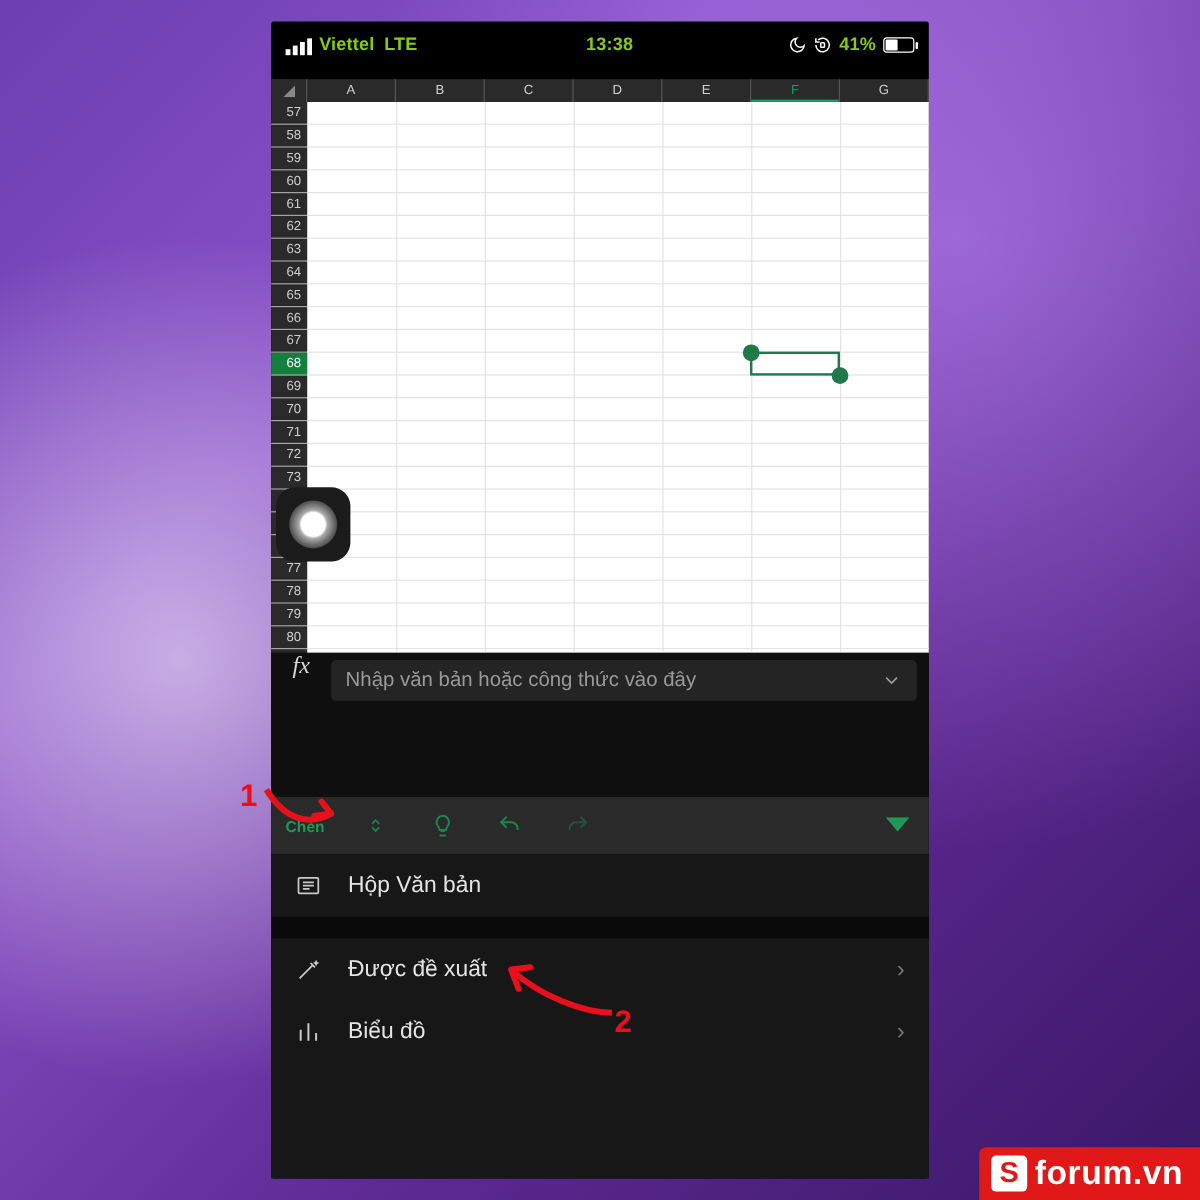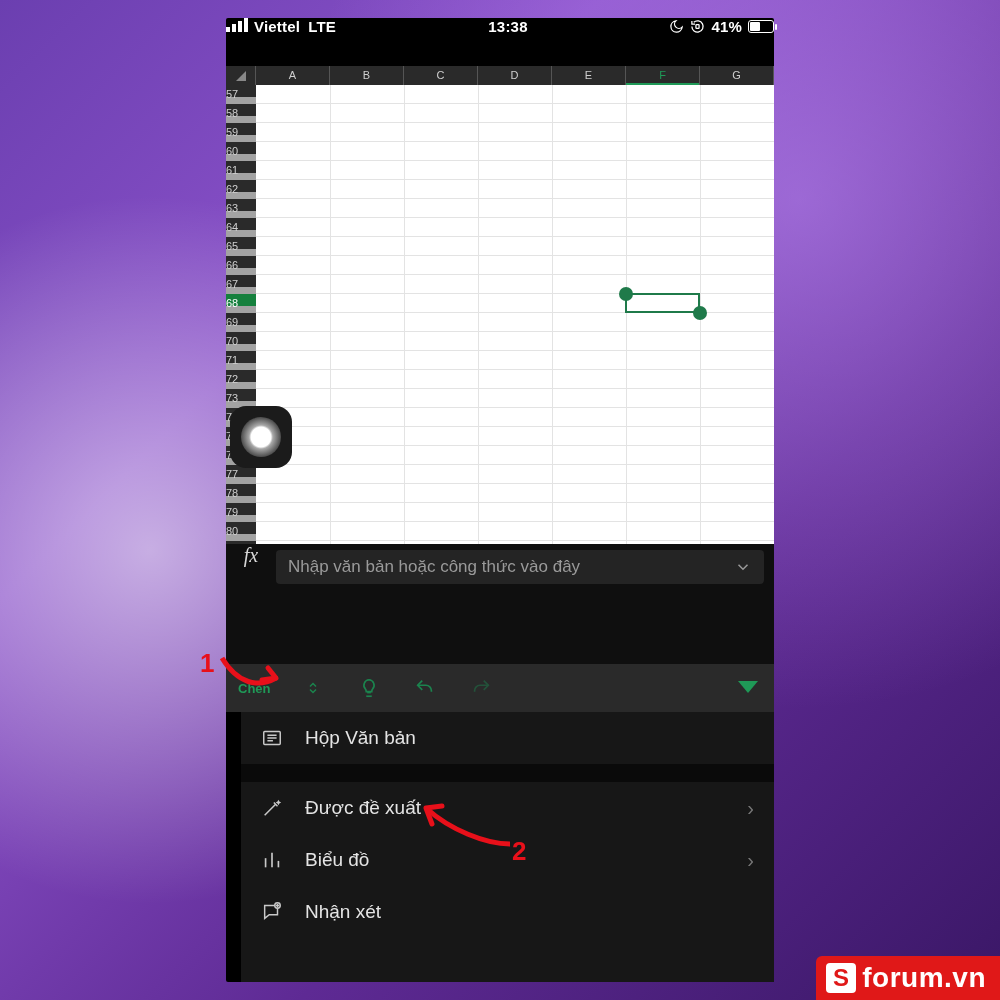--- a/index.html
+++ b/index.html
@@ -24,40 +24,40 @@
       radial-gradient(1px 1px at 150px 300px,#fff 50%,transparent 51%),
       radial-gradient(1px 1px at 40px 140px,#fff 50%,transparent 51%),
       radial-gradient(1px 1px at 900px 900px,#fff 50%,transparent 51%);
     opacity:.6;
   }
   .phone{
     position:absolute; left:226px; top:18px; width:548px; height:964px;
     background:#000; border-radius:2px;
   }
   
-  .status{height:28px; color:#ffffff; font-size:15px; font-weight:600;
-    display:flex; align-items:flex-start; padding:0 0; letter-spacing:.2px;}
+  .status{height:28px; color:#84cc16; font-size:15px; font-weight:600;
+    display:flex; align-items:flex-end; padding:0 12px; letter-spacing:.2px;}
   .status .center{position:absolute; left:16px; right:0; text-align:center;}
   .status .right{margin-left:auto; display:flex; align-items:center; gap:6px; position:relative; z-index:1;}
   .sig{display:inline-flex; gap:2px; align-items:flex-end; margin-right:6px;}
   .sig i{width:4px; background:#fff; display:inline-block;}
   .sig i:nth-child(1){height:5px}.sig i:nth-child(2){height:8px}.sig i:nth-child(3){height:11px}.sig i:nth-child(4){height:14px}
   .batt{width:26px;height:13px;border:1px solid #fff;border-radius:3px;position:relative}
   .batt::after{content:"";position:absolute;right:-4px;top:3px;width:2px;height:6px;background:#fff;border-radius:1px}
   .batt i{position:absolute;left:1px;top:1px;bottom:1px;width:41%;background:#fff;border-radius:1px}
   
   .sheet{position:absolute; left:0; top:48px; right:0; height:478px;}
   .colhdr{display:flex; height:19px; background:#2a2a2a; color:#cfcfcf; font-size:11px;}
   .corner{width:30px; background:#2a2a2a; border-right:1px solid #555; display:flex;align-items:center;justify-content:center;}
   .colhdr .ch{flex:1; text-align:center; border-right:1px solid #555; line-height:19px;}
   .colhdr .ch.sel{color:#1f9957;}
   .colhdr .ch.sel::after{content:"";display:block;height:2px;background:#1f9957;margin-top:-2px}
   .grid{position:absolute; left:0; top:19px; right:0; bottom:0; display:flex;}
   .rowhdr{width:30px; background:#2a2a2a; color:#cfcfcf; font-size:11px;}
-  .rowhdr div{height:19px; line-height:19px; padding-right:5px; border-bottom:7px solid #a3a3a3;}
+  .rowhdr div{height:19px; line-height:19px; text-align:right; padding-right:5px; border-bottom:1px solid #a3a3a3;}
   .rowhdr div.sel{background:#15803d;color:#fff}
   .cells{flex:1; background:#fff; position:relative; overflow:hidden;}
   .hl{position:absolute;background:#e3e3e3;left:0;right:0;}
   .vl{position:absolute;background:#e3e3e3;top:0;bottom:0;width:1px;}
   .selbox{position:absolute;border:2px solid #1f7a4a;}
   .selhandle{position:absolute;width:14px;height:14px;background:#1f7a4a;border-radius:50%}
   
   .atouch{position:absolute; left:4px; top:340px; width:62px; height:62px; background:#1b1b1b;
     border-radius:16px; display:flex; align-items:center; justify-content:center;}
   .atouch .inner{width:40px;height:40px;border-radius:50%;
@@ -68,21 +68,21 @@
   .fxlab{width:50px;color:#d7d7d7;font-style:italic;font-size:20px;text-align:center;font-family:Georgia,serif}
   .fxinput{flex:1; margin:6px 10px 6px 0; height:34px; background:#242424;
     border-radius:4px; color:#9a9a9a; font-size:17px; display:flex; align-items:center; padding:0 12px; justify-content:space-between;}
   
   .ribbon{position:absolute; left:0; top:646px; right:0; height:48px;
     background:#2a2a2a; display:flex; align-items:center; padding:0 12px; gap:28px;}
   .ribbon .tab{color:#1f9957; font-size:13px; font-weight:600;}
   .ribbon .ic{width:28px;height:28px;display:flex;align-items:center;justify-content:center;color:#1b844e}
   .ribbon .spacer{flex:1}
   
-  .menu{position:absolute; left:0; top:694px; right:0; bottom:0; background:#171717;margin-left:15px;}
+  .menu{position:absolute; left:0; top:694px; right:0; bottom:0; background:#171717;}
   .menu .item{height:52px; display:flex; align-items:center; gap:18px; padding:0 20px;
     color:#e4e4e4; font-size:19px;}
   .menu .item .mic{width:26px; text-align:center; color:#c9c9c9; font-size:20px;}
   .menu .item .chev{margin-left:auto; color:#777; font-size:20px;}
   .menu .gap{height:18px; background:#0a0a0a;}
   
   .ann{position:absolute; color:#e8101a; font-weight:800; font-size:26px;}
   .logo{position:absolute; right:0; bottom:0; background:#e01818; color:#fff;
     padding:6px 14px 6px 10px; font-size:28px; font-weight:700; border-top-left-radius:6px;
     display:flex; align-items:center; gap:6px; letter-spacing:.5px;}
@@ -286,30 +286,20 @@
       <span class="mic">
         <svg width="22" height="22" viewBox="0 0 24 24" fill="none" stroke="#c9c9c9" stroke-width="1.8">
             <path d="M5 20V10"></path>
             <path d="M12 20V4"></path>
             <path d="M19 20v-7"></path>
           </svg>
       </span>
       <span>Biểu đồ</span>
       <span class="chev">›</span>
     </div>
-    <div class="item">
-      <span class="mic">
-        <svg width="22" height="22" viewBox="0 0 24 24" fill="none" stroke="#c9c9c9" stroke-width="1.6">
-            <path d="M4 5h14v10H9l-5 4V5z"></path>
-            <circle cx="18" cy="5" r="3" fill="#171717"></circle>
-            <path d="M18 3v4M16 5h4"></path>
-          </svg>
-      </span>
-      <span>Nhận xét</span>
-    </div>
   </div>
 
 </div>
 
 <div class="ann" style="left:200px; top:648px;">
   <span>1</span>
   <svg width="70" height="44" viewBox="0 0 70 44" style="position:absolute;left:18px;top:6px">
     <path d="M4 4 C 20 30, 40 34, 58 24" fill="none" stroke="#e8101a" stroke-width="5"></path>
     <path d="M58 24 l-8 -10 M58 24 l-14 2" fill="none" stroke="#e8101a" stroke-width="5" stroke-linecap="round"></path>
   </svg>

